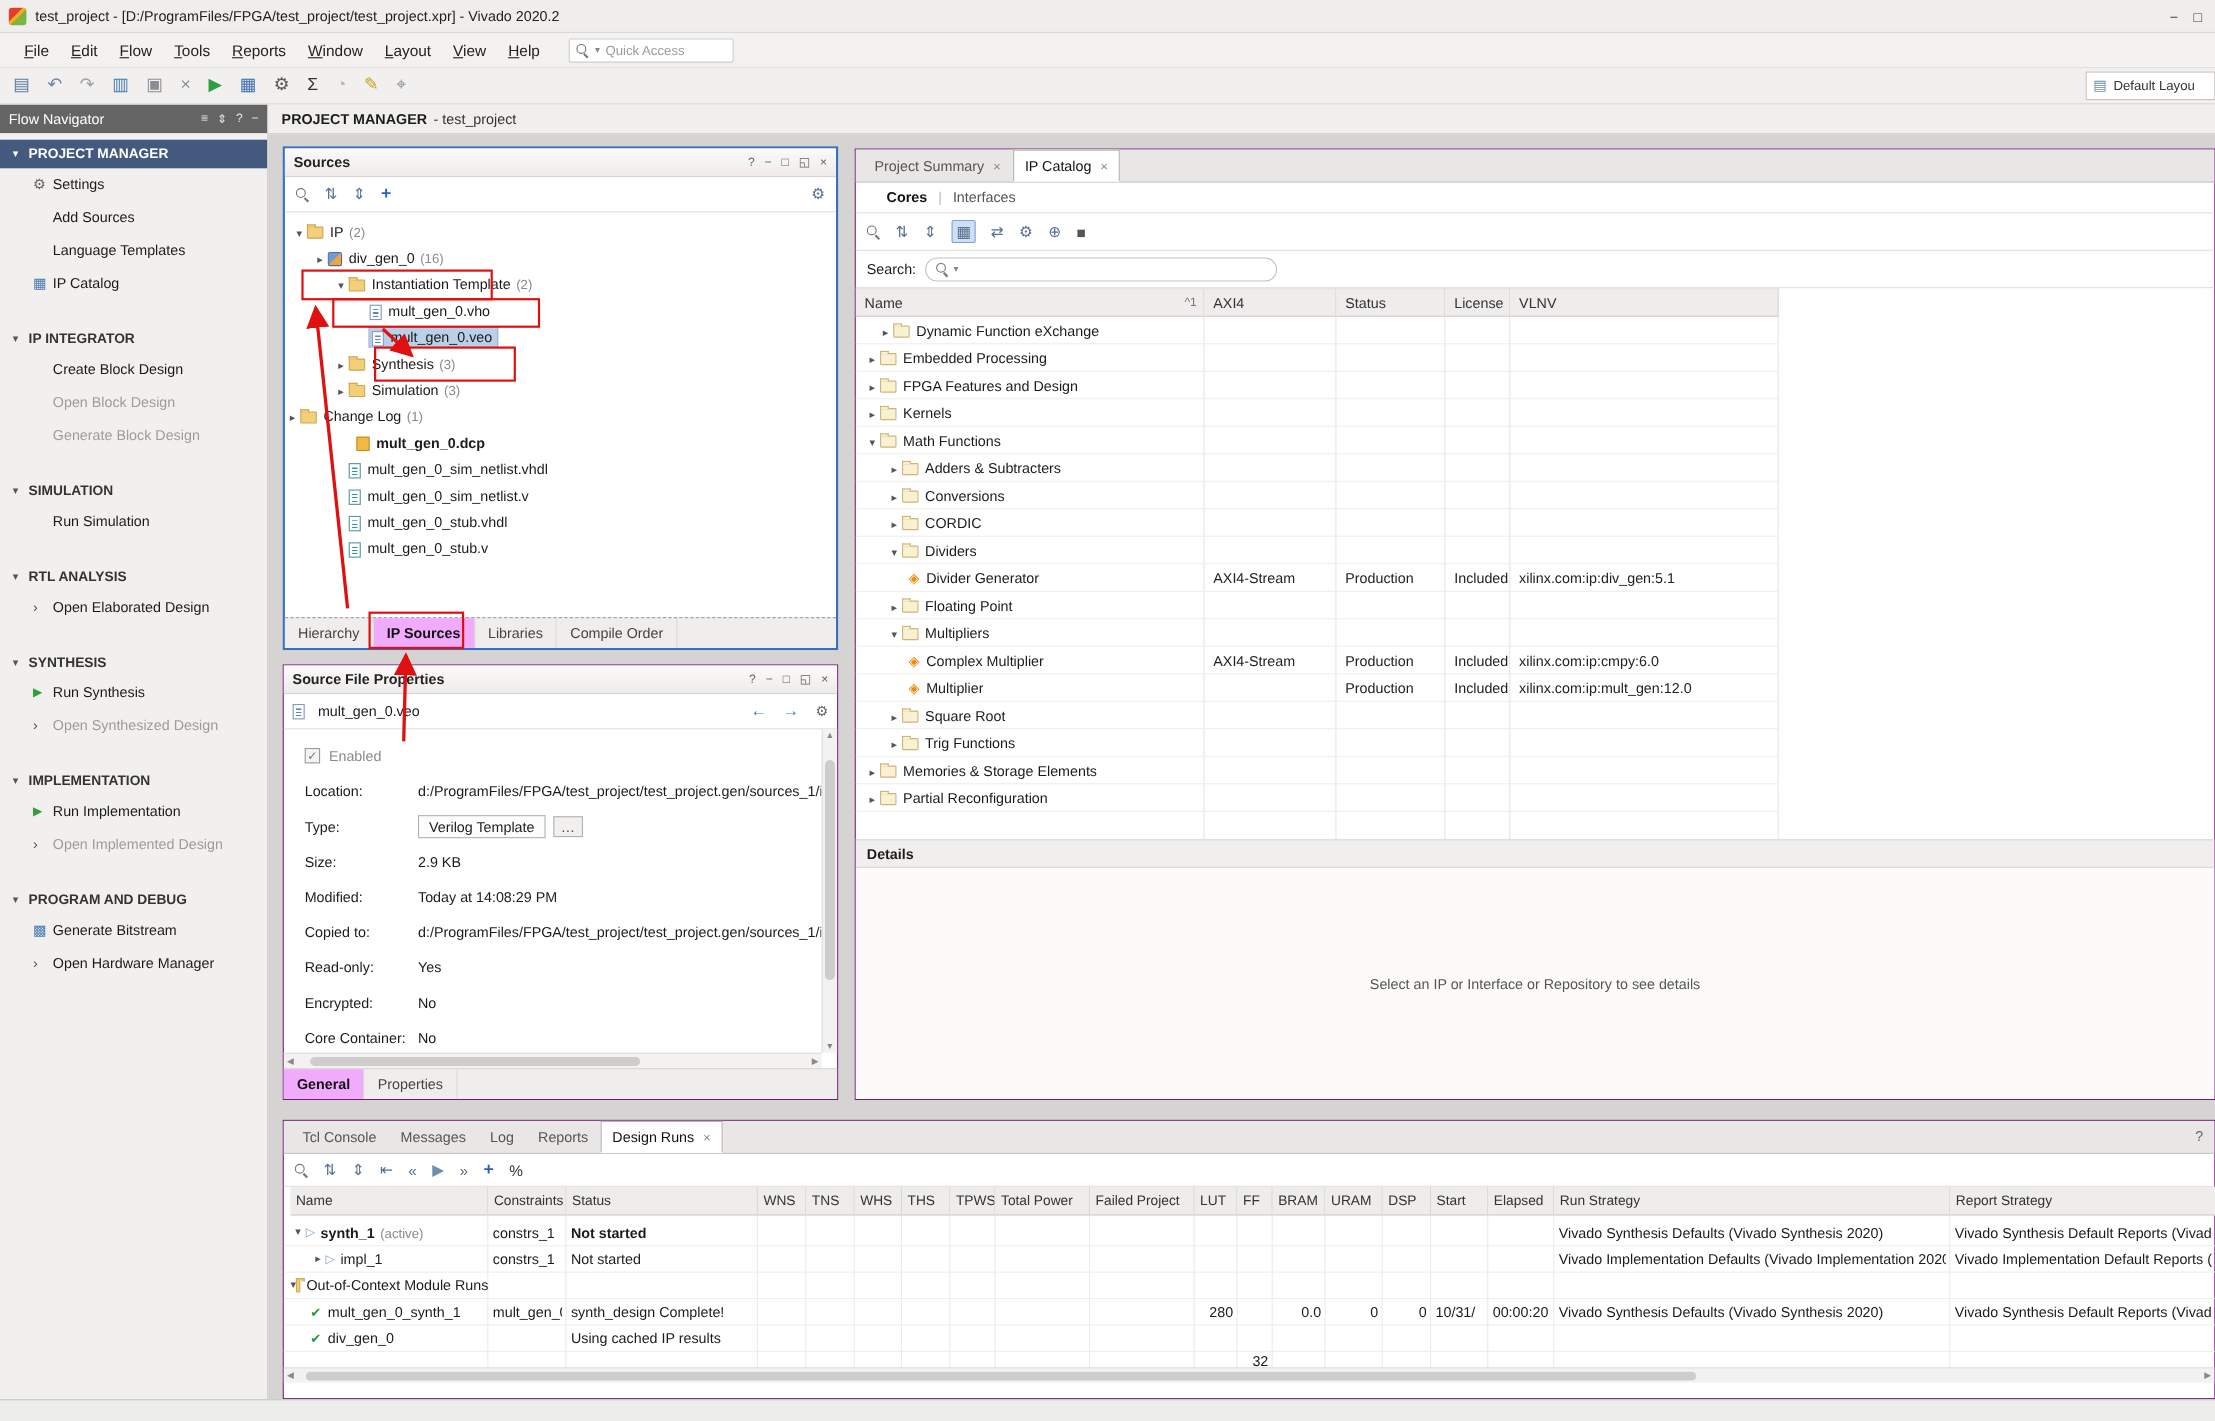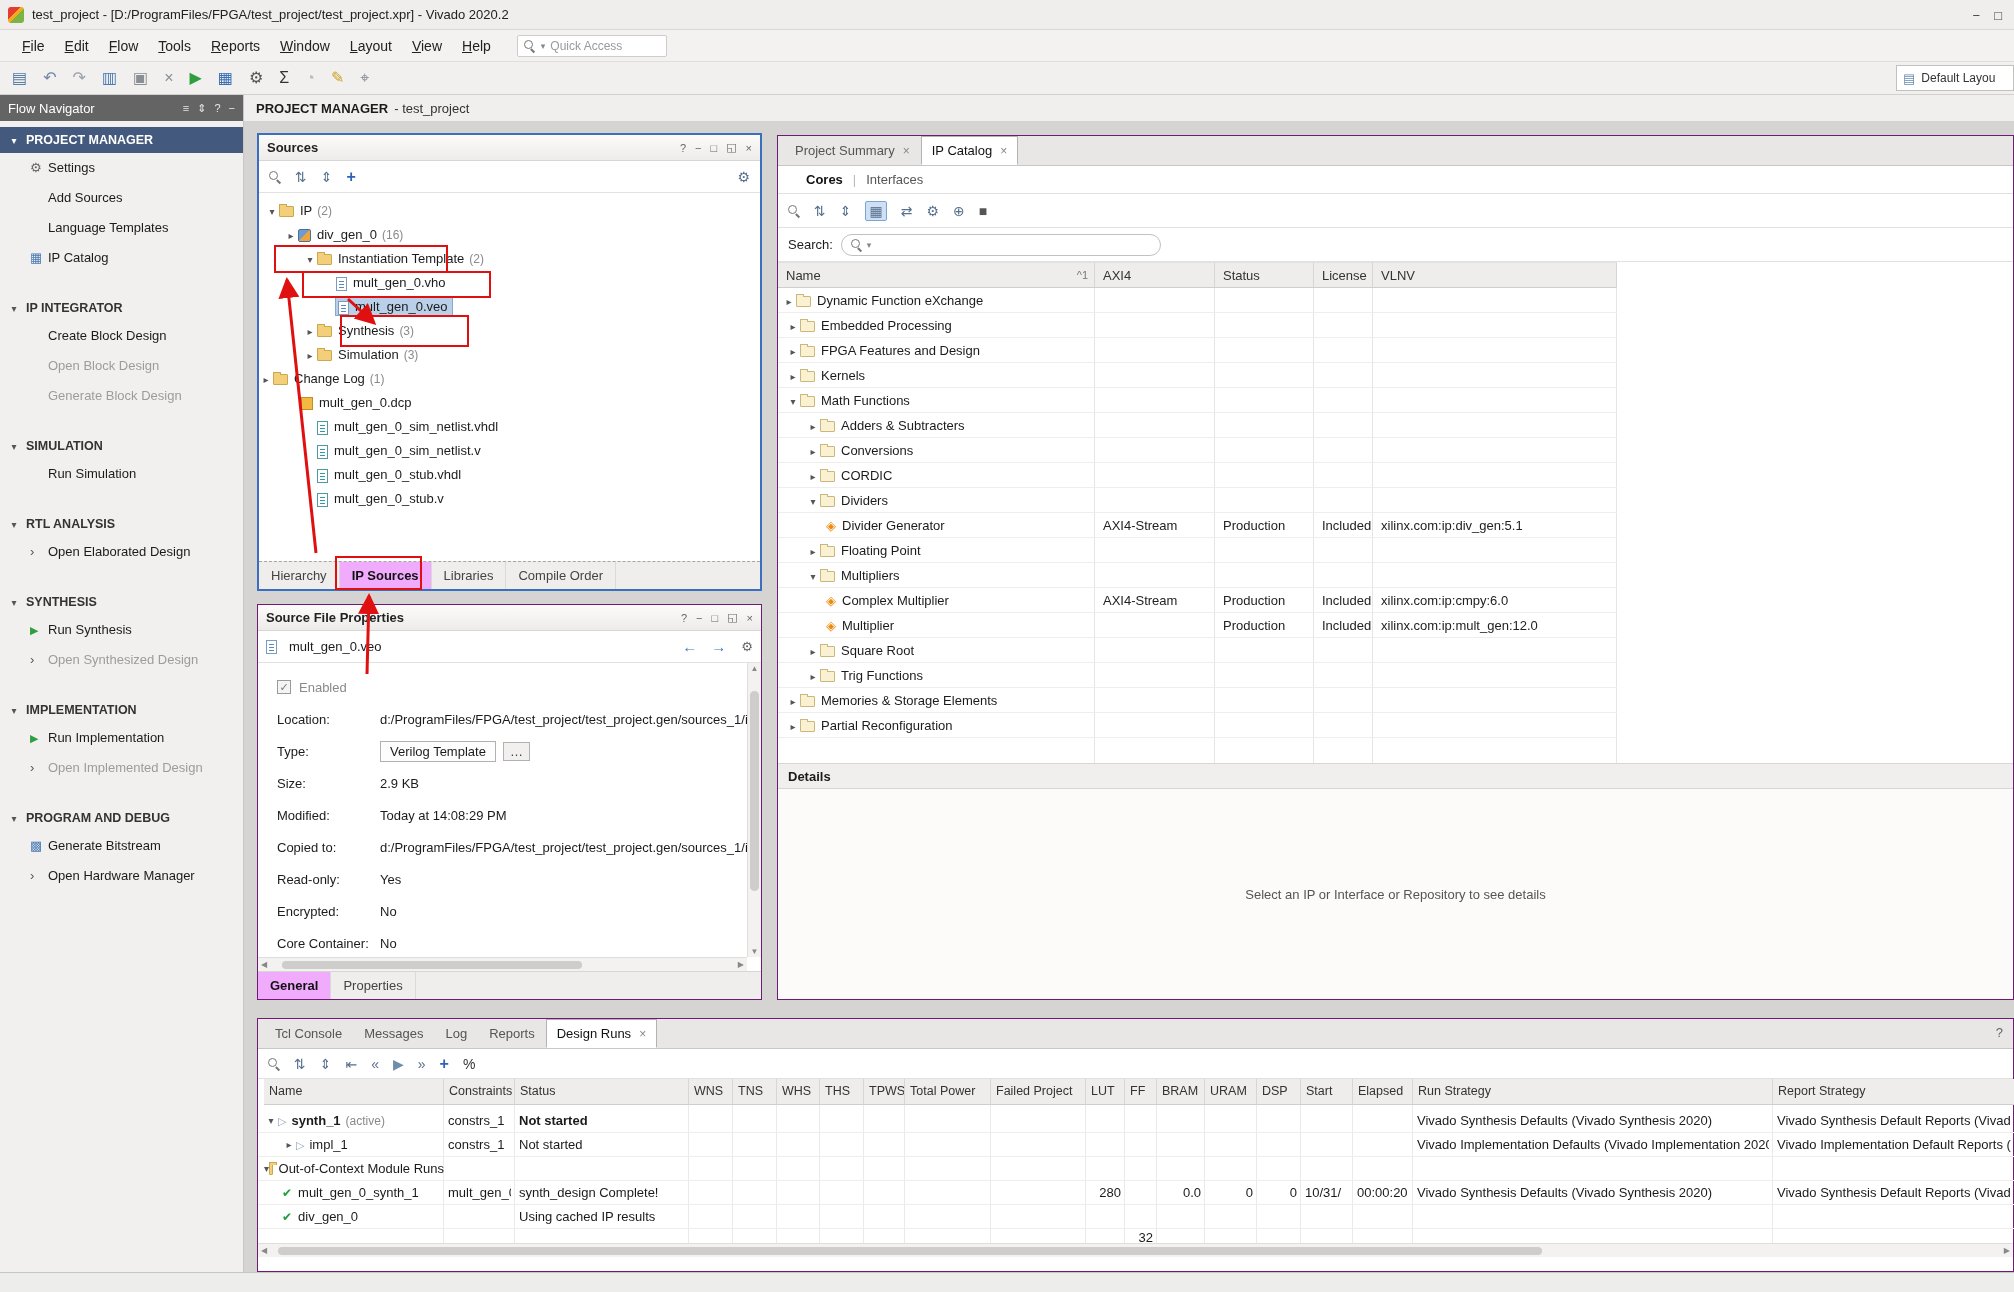--- a/index.html
+++ b/index.html
@@ -353,21 +353,21 @@
   </div>
   <div class="sources-tree">
       <div class="tree-row" style="padding-left: 6px;"><span class="chev">▾</span><span><span class="ic ic-folder"></span><span class="tlabel">IP</span><span class="cnt">(2)</span></span></div>
       <div class="tree-row" style="padding-left: 25px;"><span class="chev">▸</span><span><span class="ic ic-ip"></span><span class="tlabel">div_gen_0</span><span class="cnt">(16)</span></span></div>
       <div class="tree-row" style="padding-left: 44px;"><span class="chev">▾</span><span><span class="ic ic-folder"></span><span class="tlabel">Instantiation Template</span><span class="cnt">(2)</span></span></div>
       <div class="tree-row" style="padding-left: 63px;"><span class="chev"></span><span><span class="ic ic-doc"></span><span class="tlabel">mult_gen_0.vho</span></span></div>
       <div class="tree-row" style="padding-left: 63px;"><span class="chev"></span><span class="selhl"><span class="ic ic-doc"></span><span class="tlabel">mult_gen_0.veo</span></span></div>
       <div class="tree-row" style="padding-left: 44px;"><span class="chev">▸</span><span><span class="ic ic-folder"></span><span class="tlabel">Synthesis</span><span class="cnt">(3)</span></span></div>
       <div class="tree-row" style="padding-left: 44px;"><span class="chev">▸</span><span><span class="ic ic-folder"></span><span class="tlabel">Simulation</span><span class="cnt">(3)</span></span></div>
       <div class="tree-row" style=""><span class="chev">▸</span><span><span class="ic ic-folder"></span><span class="tlabel">Change Log</span><span class="cnt">(1)</span></span></div>
-      <div class="tree-row" style="padding-left: 28px;"><span class="chev"></span><span><span class="ic ic-dcp"></span><span class="tlabel">mult_gen_0.dcp</span></span></div>
+      <div class="tree-row" style="padding-left: 51px; font-weight: bold;"><span class="chev"></span><span><span class="ic ic-dcp"></span><span class="tlabel">mult_gen_0.dcp</span></span></div>
       <div class="tree-row" style="padding-left: 44px;"><span class="chev"></span><span><span class="ic ic-doc-teal"></span><span class="tlabel">mult_gen_0_sim_netlist.vhdl</span></span></div>
       <div class="tree-row" style="padding-left: 44px;"><span class="chev"></span><span><span class="ic ic-doc-teal"></span><span class="tlabel">mult_gen_0_sim_netlist.v</span></span></div>
       <div class="tree-row" style="padding-left: 44px;"><span class="chev"></span><span><span class="ic ic-doc-teal"></span><span class="tlabel">mult_gen_0_stub.vhdl</span></span></div>
       <div class="tree-row" style="padding-left: 44px;"><span class="chev"></span><span><span class="ic ic-doc-teal"></span><span class="tlabel">mult_gen_0_stub.v</span></span></div>
     </div>
   <div class="sources-tabs">
       <span class="stab">Hierarchy</span>
       <span class="stab sel">IP Sources</span>
       <span class="stab">Libraries</span>
       <span class="stab">Compile Order</span>
@@ -489,21 +489,21 @@
       <span class="cat-hcell" style="left: 595px; width: 244px;">VLNV</span>
     </div>
   <div class="catalog-vlines">
       <div class="vline" style="left: 316px;"></div>
       <div class="vline" style="left: 436px;"></div>
       <div class="vline" style="left: 535px;"></div>
       <div class="vline" style="left: 594px;"></div>
       <div class="vline" style="left: 838px;"></div>
     </div>
   <div class="catalog-rows">
-      <div class="cat-row"><span class="cat-name" style="padding-left: 4px;"><span class="chev">▸</span><span class="ic ic-folder light"></span><span>Dynamic Function eXchange</span></span></div>
+      <div class="cat-row"><span class="cat-name" style="padding-left: 20px;"><span class="chev">▸</span><span class="ic ic-folder light"></span><span>Dynamic Function eXchange</span></span></div>
       <div class="cat-row"><span class="cat-name" style="padding-left: 8px;"><span class="chev">▸</span><span class="ic ic-folder light"></span><span>Embedded Processing</span></span></div>
       <div class="cat-row"><span class="cat-name" style="padding-left: 8px;"><span class="chev">▸</span><span class="ic ic-folder light"></span><span>FPGA Features and Design</span></span></div>
       <div class="cat-row"><span class="cat-name" style="padding-left: 8px;"><span class="chev">▸</span><span class="ic ic-folder light"></span><span>Kernels</span></span></div>
       <div class="cat-row"><span class="cat-name" style="padding-left: 8px;"><span class="chev">▾</span><span class="ic ic-folder light"></span><span>Math Functions</span></span></div>
       <div class="cat-row"><span class="cat-name" style="padding-left: 28px;"><span class="chev">▸</span><span class="ic ic-folder light"></span><span>Adders &amp; Subtracters</span></span></div>
       <div class="cat-row"><span class="cat-name" style="padding-left: 28px;"><span class="chev">▸</span><span class="ic ic-folder light"></span><span>Conversions</span></span></div>
       <div class="cat-row"><span class="cat-name" style="padding-left: 28px;"><span class="chev">▸</span><span class="ic ic-folder light"></span><span>CORDIC</span></span></div>
       <div class="cat-row"><span class="cat-name" style="padding-left: 28px;"><span class="chev">▾</span><span class="ic ic-folder light"></span><span>Dividers</span></span></div>
       <div class="cat-row"><span class="cat-name" style="padding-left: 48px;"><span class="ipleaf">◈</span><span>Divider Generator</span></span><span class="cat-cell" style="left: 325px; width: 110px;">AXI4-Stream</span><span class="cat-cell" style="left: 445px; width: 89px;">Production</span><span class="cat-cell" style="left: 544px; width: 49px;">Included</span><span class="cat-cell" style="left: 603px; width: 234px;">xilinx.com:ip:div_gen:5.1</span></div>
       <div class="cat-row"><span class="cat-name" style="padding-left: 28px;"><span class="chev">▸</span><span class="ic ic-folder light"></span><span>Floating Point</span></span></div>

